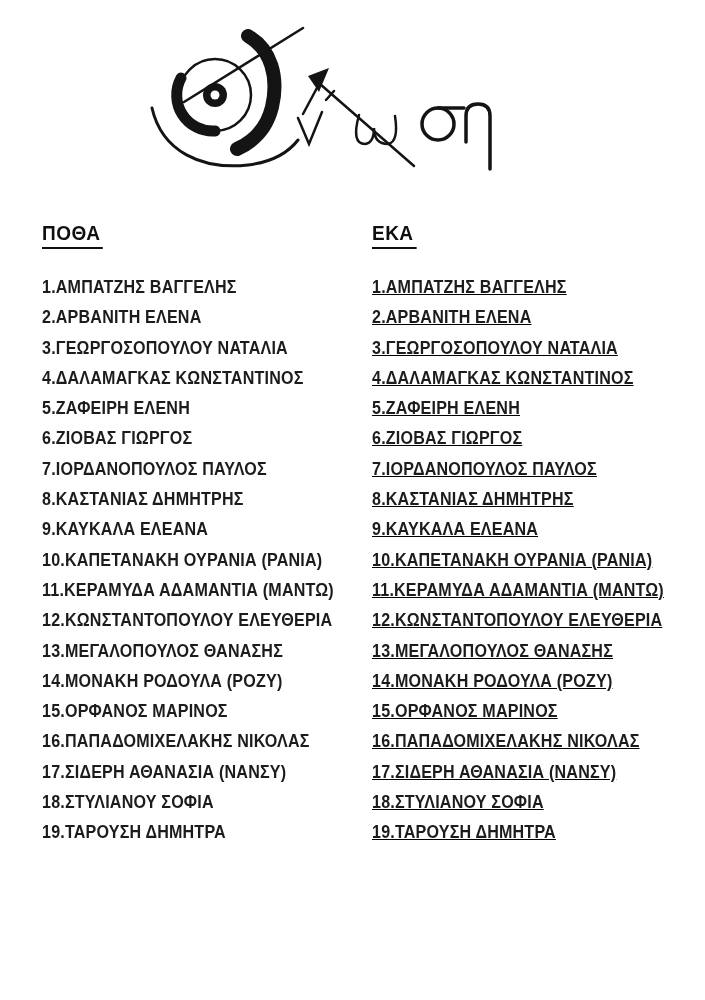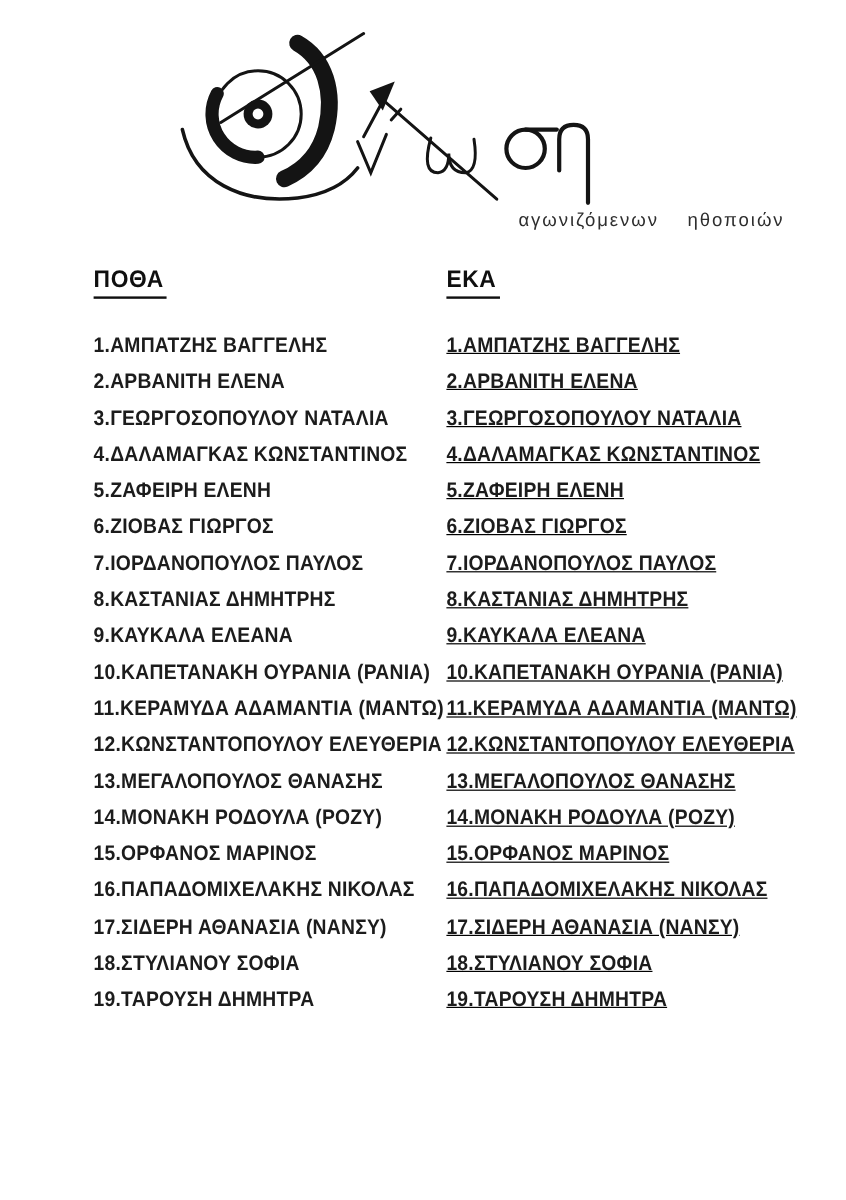--- a/index.html
+++ b/index.html
@@ -14,21 +14,21 @@
   .logo-wrap{position:absolute;left:148px;top:14px;width:400px;height:195px;}
   .logo-svg{position:absolute;left:0;top:0;}
   .logo-subtitle{
     position:absolute;left:284px;top:161px;width:260px;
     font-size:15.5px;font-weight:400;color:#2e2e2e;
     letter-spacing:1.6px;word-spacing:18px;white-space:nowrap;
   }
 
   
   .col{position:absolute;top:222px;}
-  .col-left{left:42px;margin-left:36px;}
+  .col-left{left:42px;}
   .col-right{left:372px;text-decoration:underline;}
   .col-header{
     display:inline-block;
     font-size:20px;font-weight:700;color:#0f0f0f;
     letter-spacing:0.5px;
     border-bottom:2.5px solid #0f0f0f;
     padding:0 3px 2px 0;
     transform:scaleX(0.95);transform-origin:left;
   }
   ul.roster{
@@ -68,21 +68,20 @@
       <path d="M 170 72 L 155 100" stroke-width="2.5"></path>
       <path d="M 172 70 L 266 152" stroke-width="2.5"></path>
 
       <path d="M 211 101 Q 203 130 217 130 Q 226 129 226 114 Q 226 130 240 130 Q 251 128 247 102" stroke-width="2.5"></path>
 
       <circle cx="290" cy="110" r="16" stroke-width="3.5"></circle>
       <path d="M 290 94 L 316 94" stroke-width="3.5"></path>
 
       <path d="M 318 128 L 318 102 Q 318 90 330 90 Q 342 90 342 102 L 342 155" stroke-width="3.5"></path>
     </svg>
-    <div class="logo-subtitle">αγωνιζόμενων ηθοποιών</div>
   </div>
 
   <div class="col col-left">
     <div class="col-header">ΠΟΘΑ</div>
     <ul class="roster">
         <li>1.ΑΜΠΑΤΖΗΣ ΒΑΓΓΕΛΗΣ</li>
         <li>2.ΑΡΒΑΝΙΤΗ ΕΛΕΝΑ</li>
         <li>3.ΓΕΩΡΓΟΣΟΠΟΥΛΟΥ ΝΑΤΑΛΙΑ</li>
         <li>4.ΔΑΛΑΜΑΓΚΑΣ ΚΩΝΣΤΑΝΤΙΝΟΣ</li>
         <li>5.ΖΑΦΕΙΡΗ ΕΛΕΝΗ</li>

